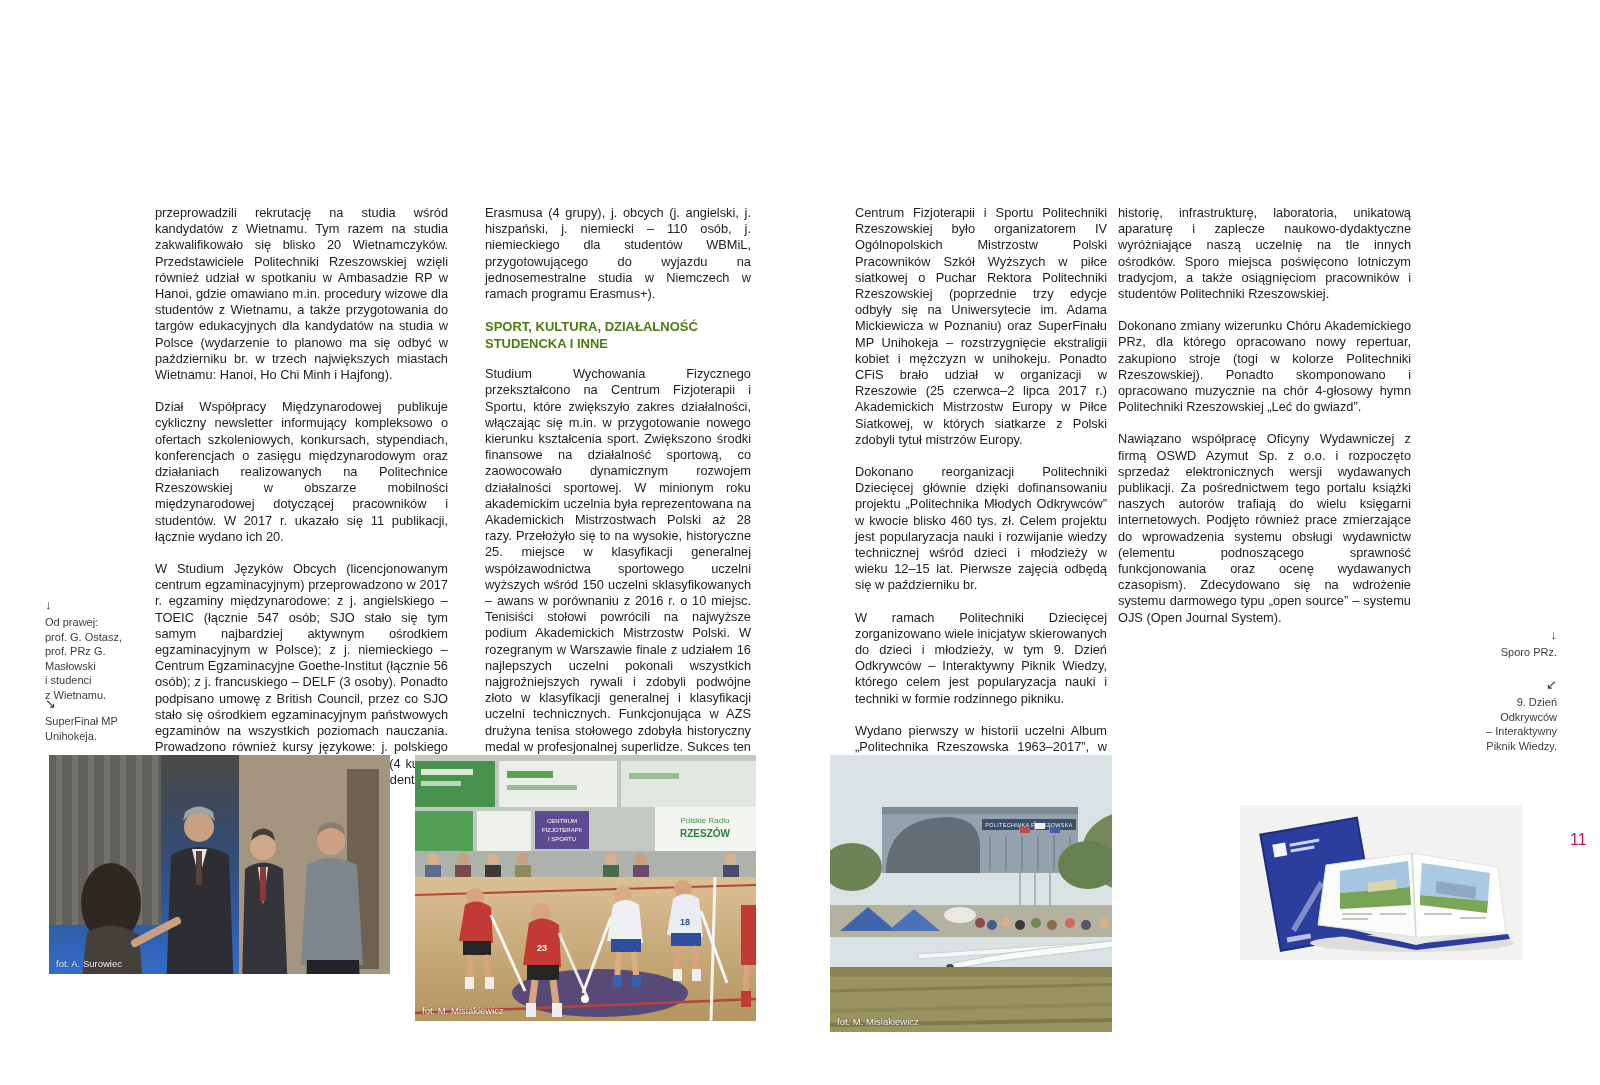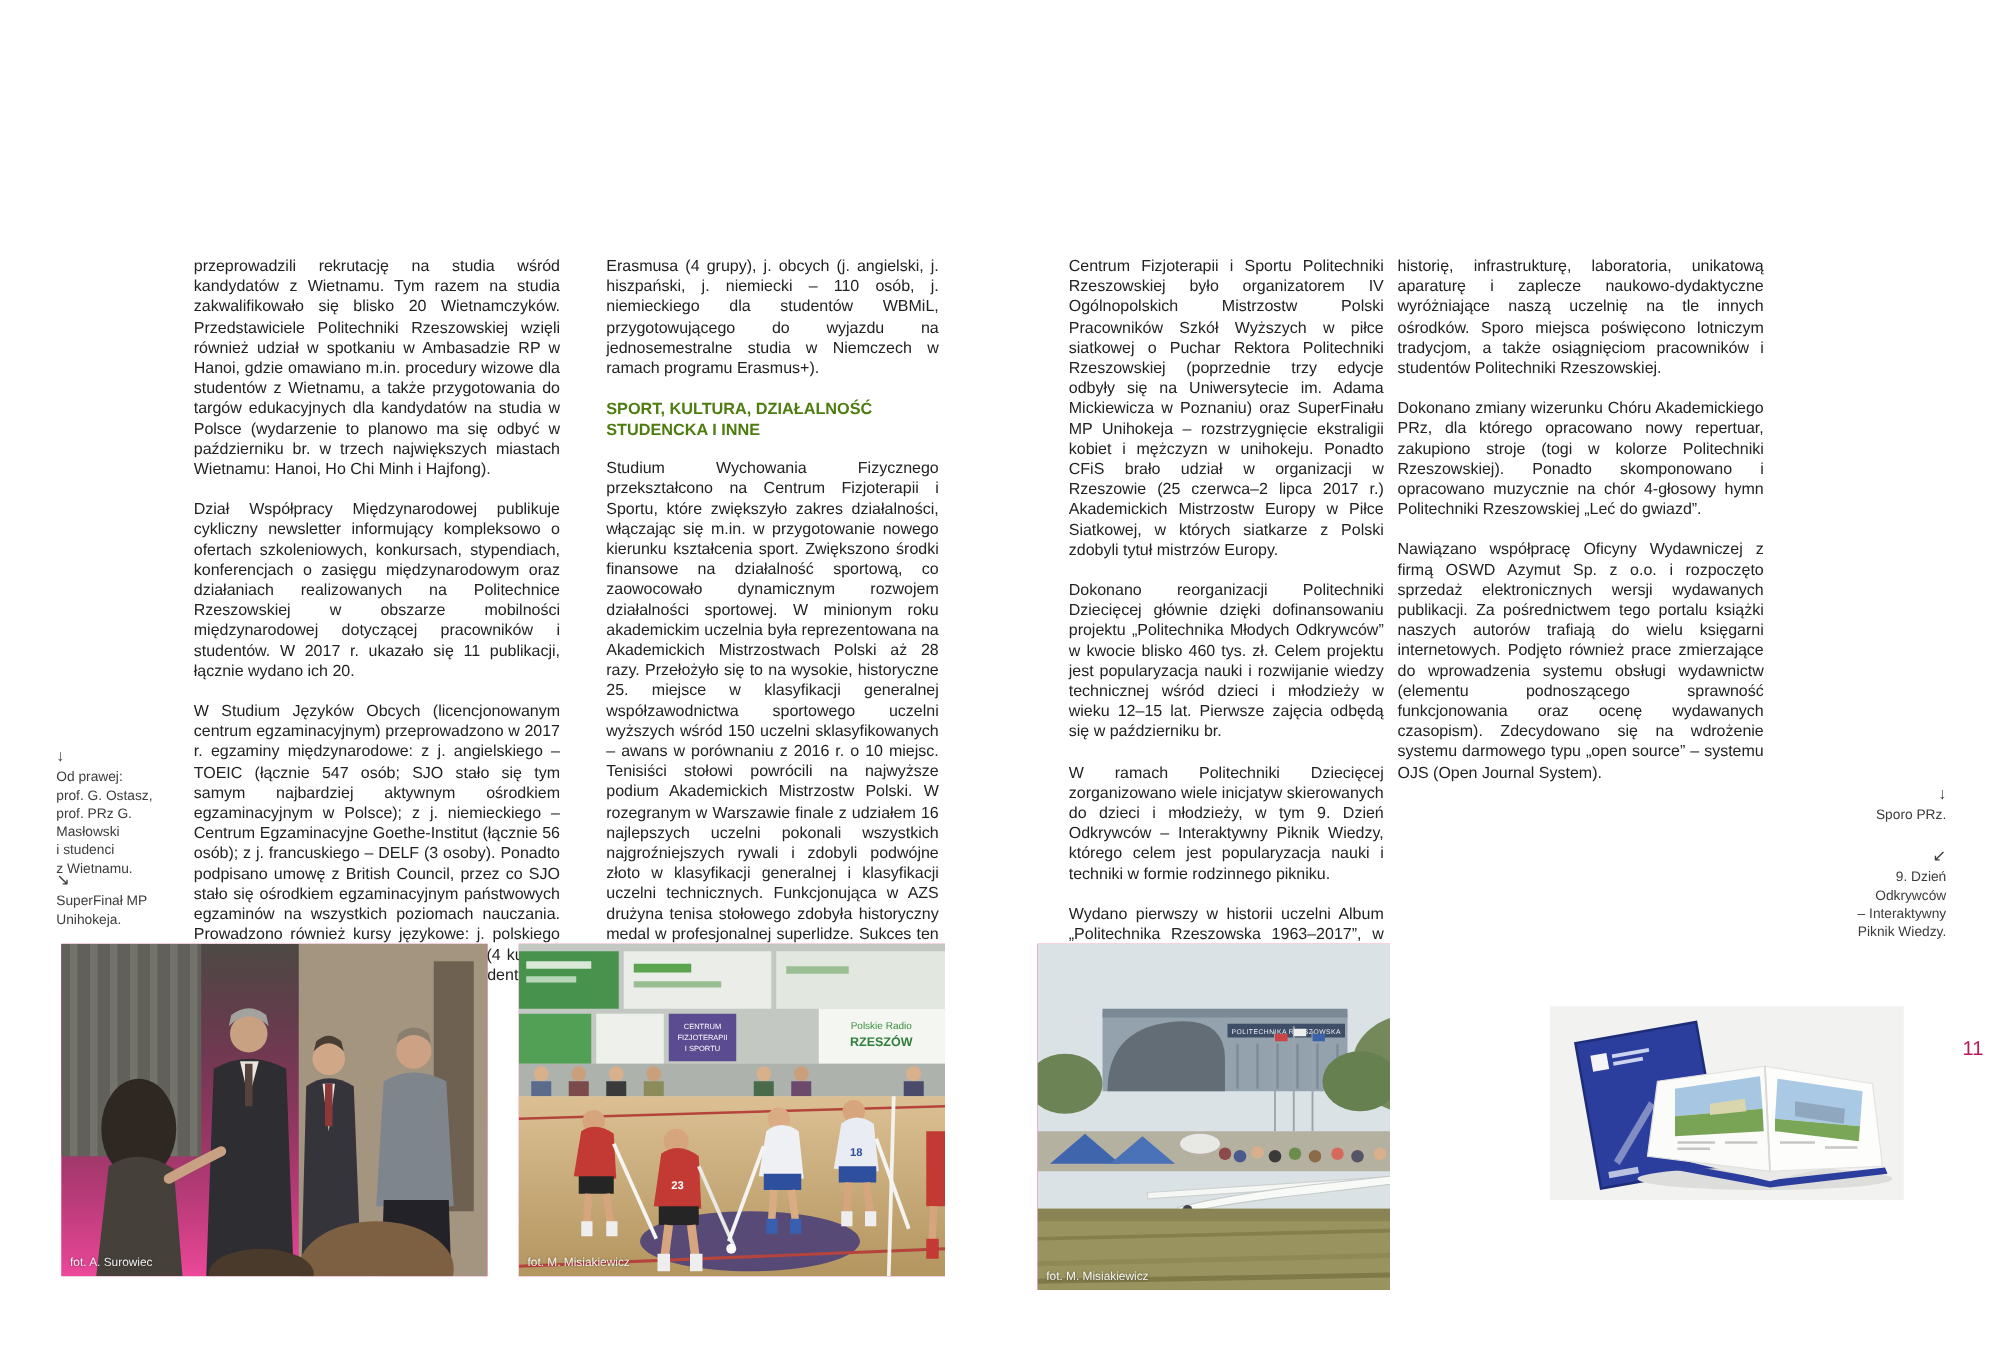--- a/index.html
+++ b/index.html
@@ -33,22 +33,22 @@
     position:absolute; font-size:11px; line-height:14.6px; color:#3c3c3c;
   }
   .caption .cap-text { white-space:pre-line; }
   .caption .arrow { display:block; font-size:13px; line-height:13px; margin-bottom:4px; color:#3c3c3c; }
   .caption.right { text-align:right; }
   #cap-left-1  { left:45px; top:598px; width:112px; }
   #cap-left-2  { left:45px; top:697px; width:112px; }
   #cap-right-1 { left:1445px; top:628px; width:112px; }
   #cap-right-2 { left:1445px; top:678px; width:112px; }
 
-  .photo { position:absolute; overflow:hidden; background:#ec4899; }
-  #photo1 { left:49px;  top:755px; width:341px; height:266px;text-decoration:underline; }
+  .photo { position:absolute; overflow:hidden; background:#3b82f6; }
+  #photo1 { left:49px;  top:755px; width:341px; height:219px;text-decoration:underline; }
   #photo2 { left:415px; top:755px; width:341px; height:266px; }
   #photo3 { left:830px; top:755px; width:282px; height:277px; }
   #photo4 { left:1240px; top:805px; width:283px; height:155px; background:#f2f2f1; }
   .photo svg { display:block; }
   .credit {
     position:absolute; left:7px; bottom:5px;
     font-size:9.5px; color:rgba(255,255,255,0.92);
     text-shadow:0 0 2px rgba(0,0,0,0.45);
   }
 </style>

